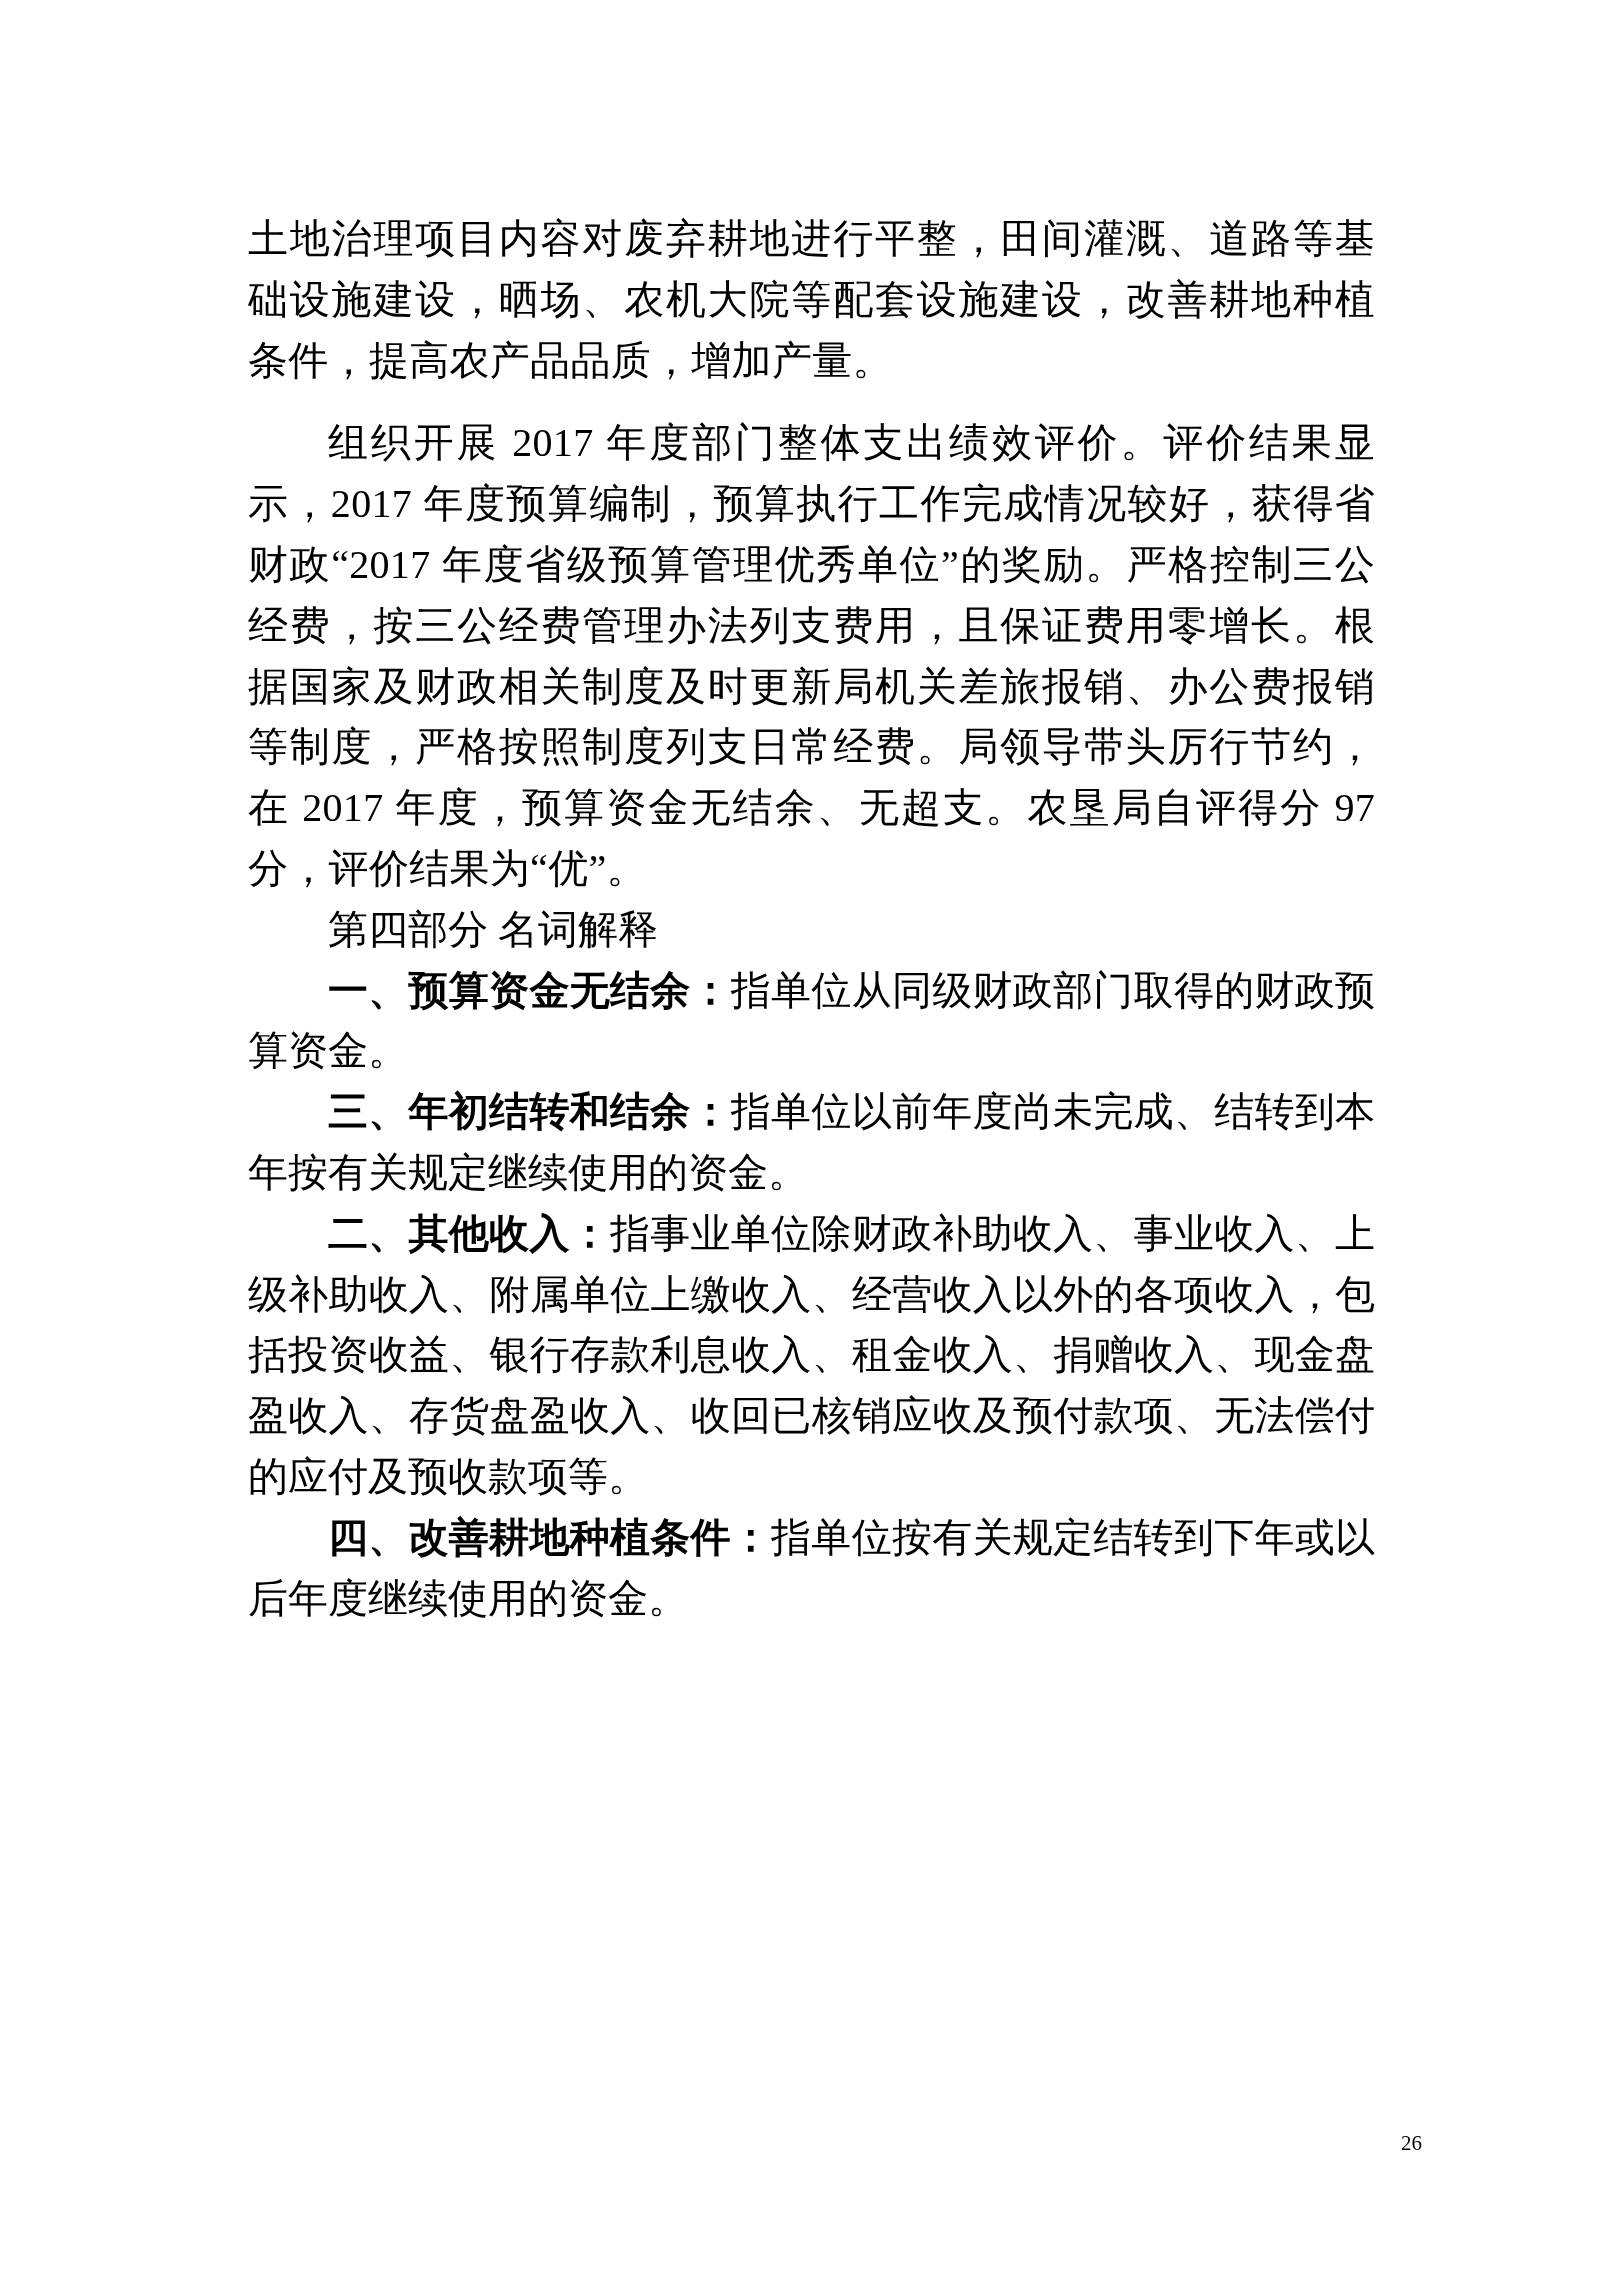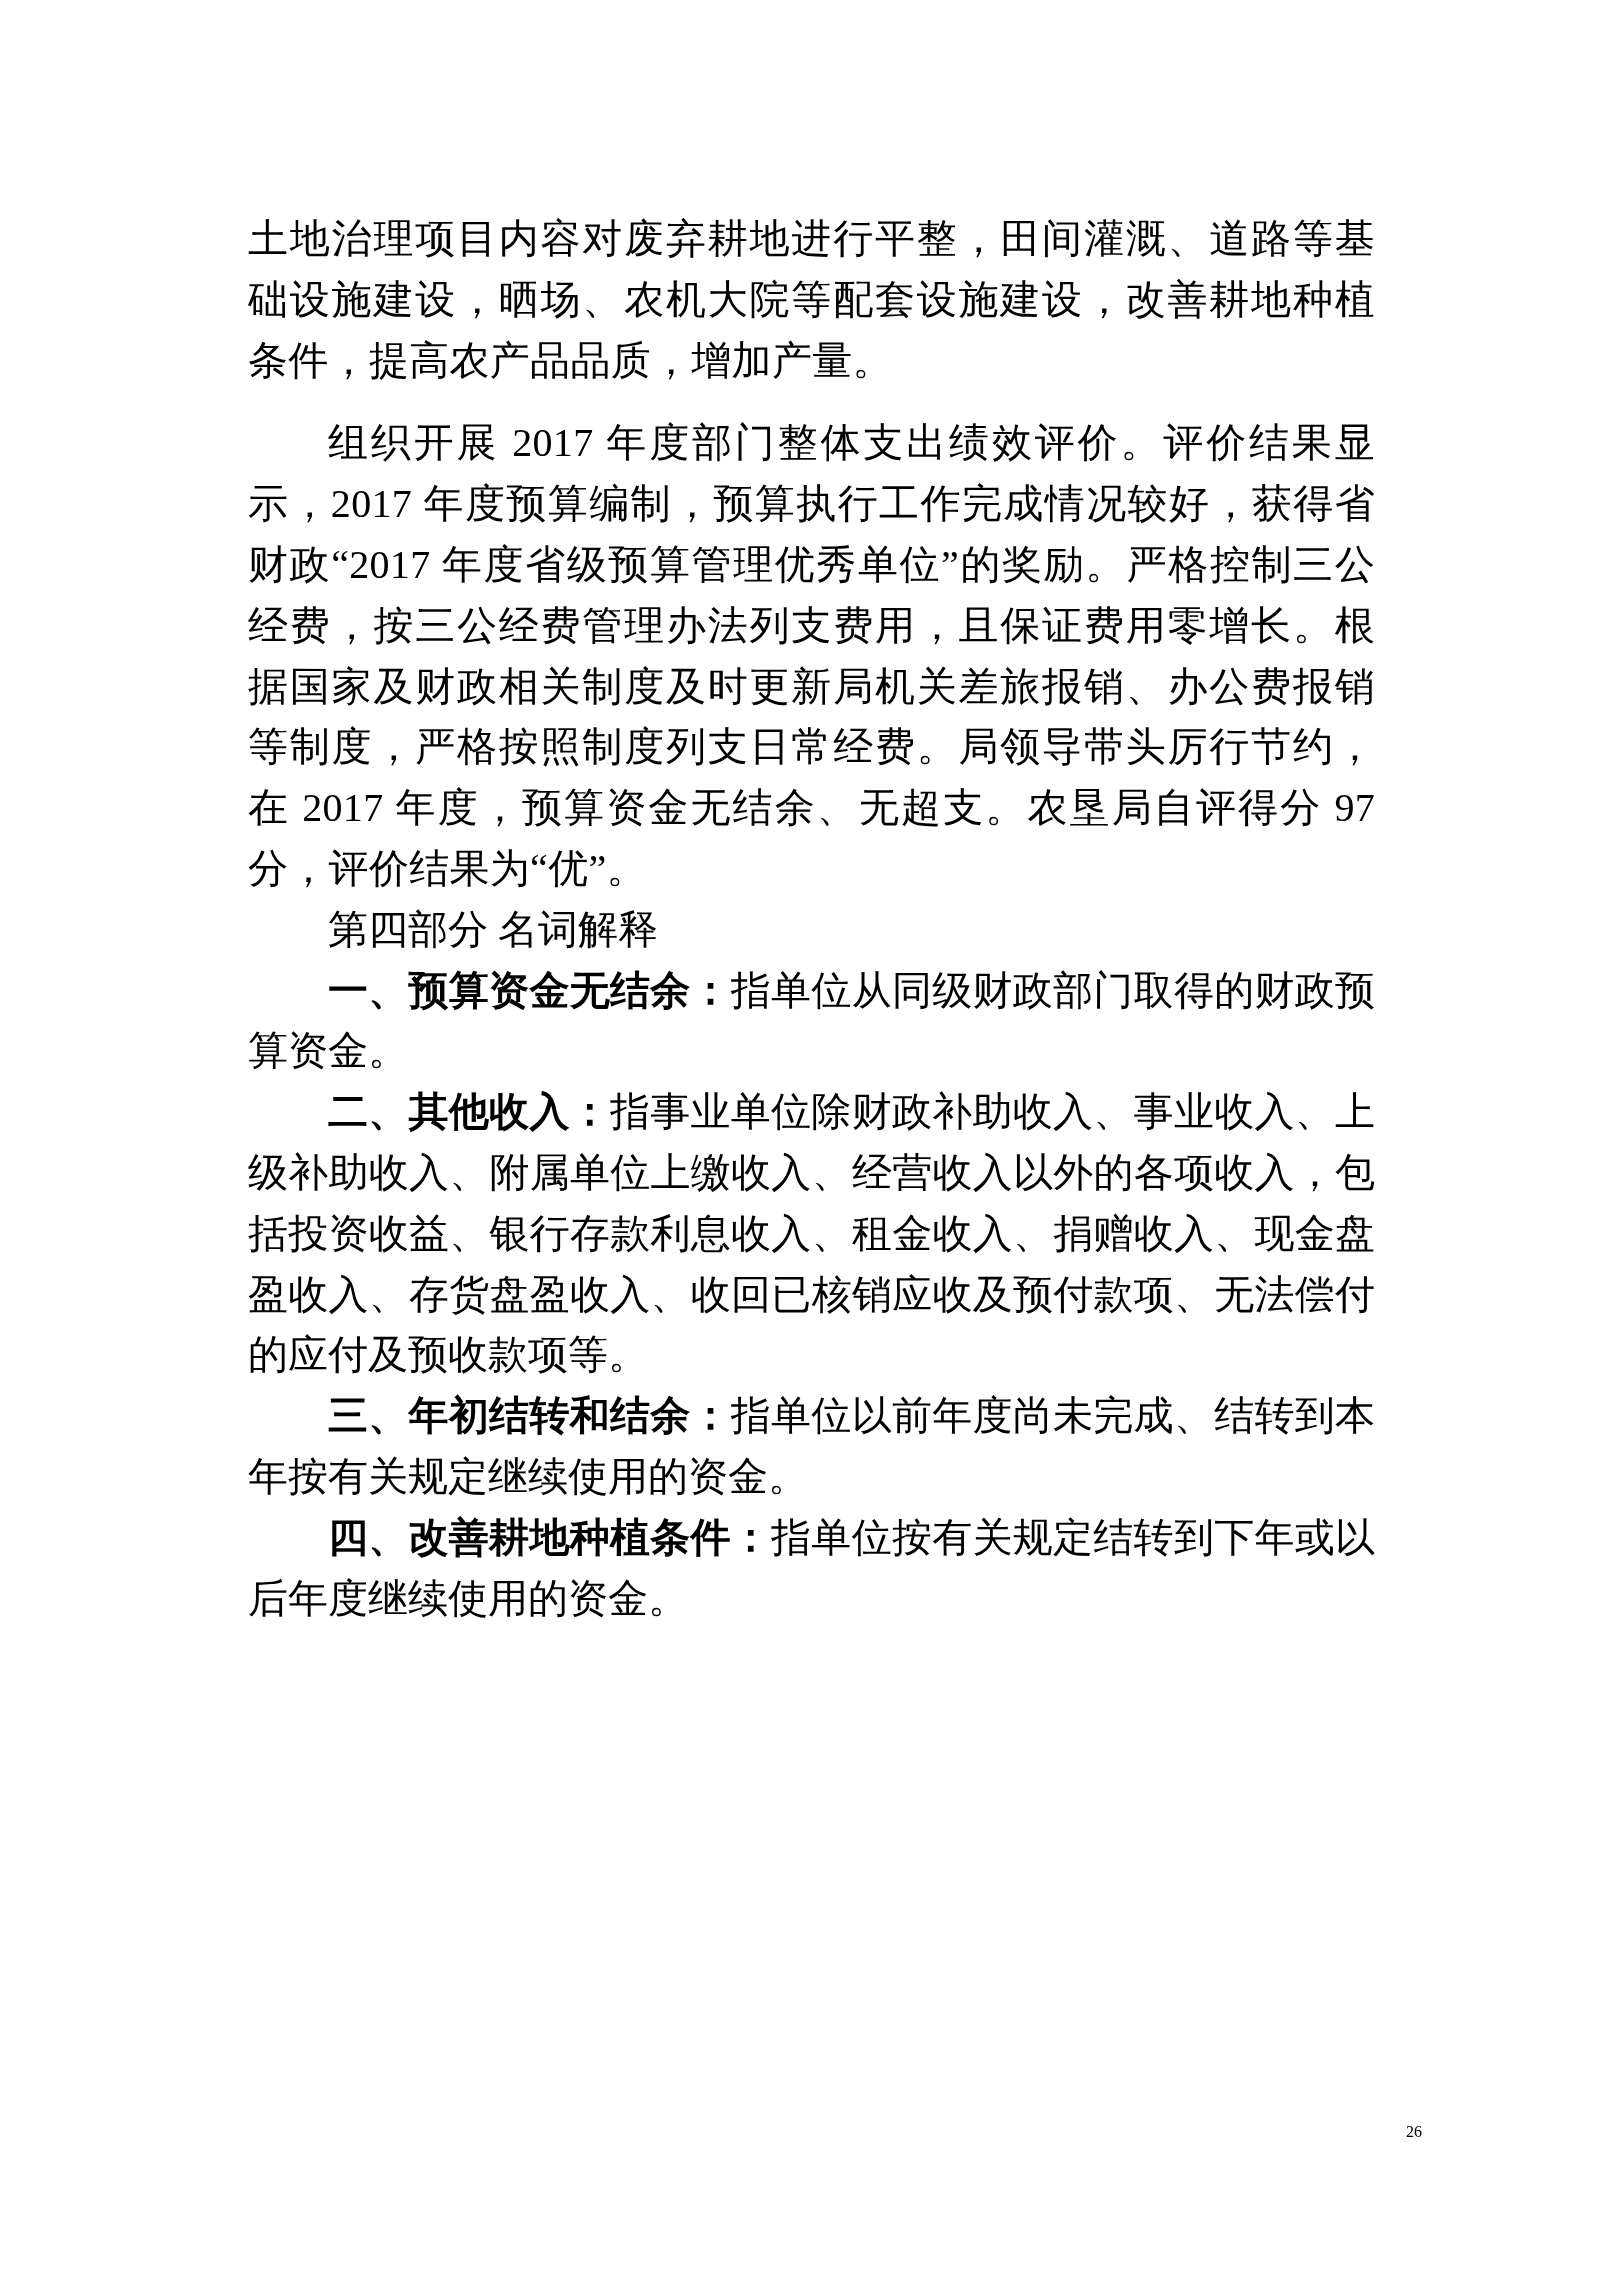--- a/index.html
+++ b/index.html
@@ -51,22 +51,22 @@
     text-justify: inter-ideograph;
     text-indent: 2em;
     margin: 0;
   }
   .term-label {
     font-weight: bold;
   }
   .page-number {
     position: absolute;
     right: 195px;
-    bottom: 132px;
-    font-size: 16px;
+    bottom: 117px;
+    font-size: 21px;
     font-family: "Liberation Serif", serif;
   }
 </style>
 </head>
 <body>
 
 <div class="page">
 
   <div class="content">
 
@@ -74,25 +74,25 @@
 
     <p class="para indent">组织开展 2017 年度部门整体支出绩效评价。评价结果显示，2017 年度预算编制，预算执行工作完成情况较好，获得省财政“2017 年度省级预算管理优秀单位”的奖励。严格控制三公经费，按三公经费管理办法列支费用，且保证费用零增长。根据国家及财政相关制度及时更新局机关差旅报销、办公费报销等制度，严格按照制度列支日常经费。局领导带头厉行节约，在 2017 年度，预算资金无结余、无超支。农垦局自评得分 97 分，评价结果为“优”。</p>
 
     <p class="heading">第四部分  名词解释</p>
 
     <p class="term-line">
       <span class="term-label">一、预算资金无结余：</span><span>指单位从同级财政部门取得的财政预算资金。</span>
     </p>
 
     <p class="term-line">
-      <span class="term-label">二、其他收入：</span><span>指事业单位除财政补助收入、事业收入、上级补助收入、附属单位上缴收入、经营收入以外的各项收入，包括投资收益、银行存款利息收入、租金收入、捐赠收入、现金盘盈收入、存货盘盈收入、收回已核销应收及预付款项、无法偿付的应付及预收款项等。</span>
+      <span class="term-label">三、年初结转和结余：</span><span>指单位以前年度尚未完成、结转到本年按有关规定继续使用的资金。</span>
     </p>
 
     <p class="term-line">
-      <span class="term-label">三、年初结转和结余：</span><span>指单位以前年度尚未完成、结转到本年按有关规定继续使用的资金。</span>
+      <span class="term-label">二、其他收入：</span><span>指事业单位除财政补助收入、事业收入、上级补助收入、附属单位上缴收入、经营收入以外的各项收入，包括投资收益、银行存款利息收入、租金收入、捐赠收入、现金盘盈收入、存货盘盈收入、收回已核销应收及预付款项、无法偿付的应付及预收款项等。</span>
     </p>
 
     <p class="term-line">
       <span class="term-label">四、改善耕地种植条件：</span><span>指单位按有关规定结转到下年或以后年度继续使用的资金。</span>
     </p>
 
   </div>
 
   <div class="page-number">26</div>
 

